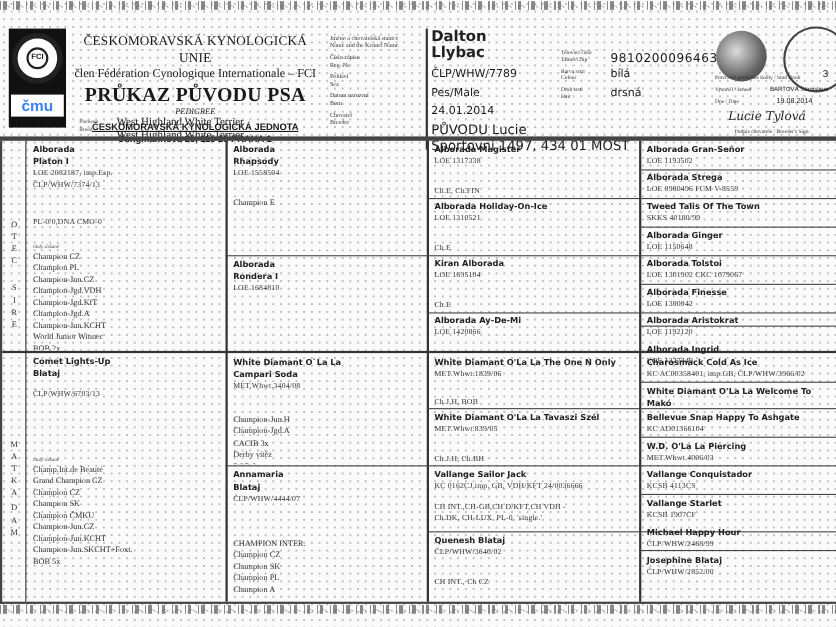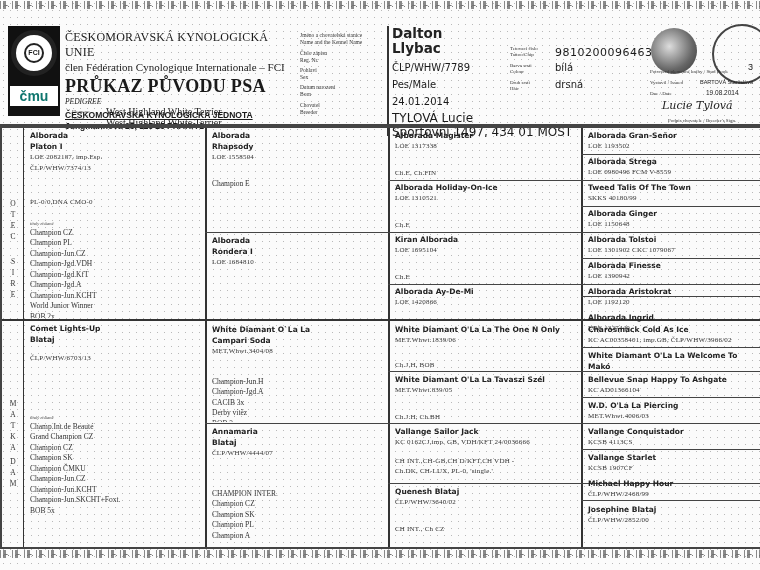--- a/index.html
+++ b/index.html
@@ -34,23 +34,23 @@
   .logo .fci-ring {
     position: absolute; left: 3px; top: 4px; width: 46px; height: 46px;
     border-radius: 50%; background: #fff; border: 5px solid #222;
   }
   .logo .fci-inner {
     position: absolute; left: 8px; top: 9px; width: 20px; height: 20px; border-radius: 50%;
     border: 2px solid #222; font: bold 7px "Liberation Sans", sans-serif; text-align: center; line-height: 16px;
   }
   .logo .cmku {
     position: absolute; left: 2px; top: 60px; width: 48px; height: 20px;
-    background: #fff; color: #0f766e; font: bold 14px "Liberation Sans", sans-serif; line-height: 20px; text-align: center;
-  }
-  .hdr-text { position: absolute; left: 65px; top: 0; width: 225px; }
+    background: #fff; color: #3b82f6; font: bold 14px "Liberation Sans", sans-serif; line-height: 20px; text-align: center;
+  }
+  .hdr-text { position: absolute; left: 65px; top: 0; width: 225px; text-align: center; }
   .hdr-org { font-size: 12px; letter-spacing: 0.2px; margin-top: 18px; }
   .hdr-member { font-size: 11px; margin-top: 1px; }
   .hdr-title { font-size: 18px; font-weight: bold; margin-top: 3px; letter-spacing: 0.3px; }
   .hdr-pedigree { font-size: 7.5px; font-style: italic; }
   .hdr-club { font: bold 8.5px "Liberation Sans", sans-serif; margin-top: 4px; text-decoration: underline; }
   .hdr-addr { font: bold 8.5px "Liberation Sans", sans-serif; margin-top: 1px; }
   .breed-lbl { position: absolute; left: 72px; top: 96px; font-size: 5px; line-height: 7px; color: #444; }
   .breed-val { position: absolute; left: 106px; top: 94px; font-size: 10px; line-height: 11px; }
 
   .mid-labels { position: absolute; left: 300px; top: 20px; width: 86px; font-size: 5.5px; line-height: 6.5px; color: #333; }
@@ -148,21 +148,21 @@
       </div>
   </div>
   <div class="vline-hdr"></div>
 
   <div class="dog-info">
     <div class="dog-name">Dalton</div>
     <div class="dog-name">Llybac</div>
     <div class="dog-field" style="top:36px">ČLP/WHW/7789</div>
     <div class="dog-field" style="top:53px">Pes/Male</div>
     <div class="dog-field" style="top:70px">24.01.2014</div>
-    <div class="dog-field dog-owner" style="top:85px">TYLOVÁ Lucie</div>
+    <div class="dog-field dog-owner" style="top:85px">PŮVODU Lucie</div>
     <div class="dog-field dog-owner" style="top:99px">Sportovní 1497, 434 01 MOST</div>
   </div>
 
   <div class="info-labels" style="top:34px">
       <div>Tetovací číslo</div>
       <div>Tattoo/Chip</div>
     </div>
   <div class="info-labels" style="top:51px">
       <div>Barva srsti</div>
       <div>Colour</div>

